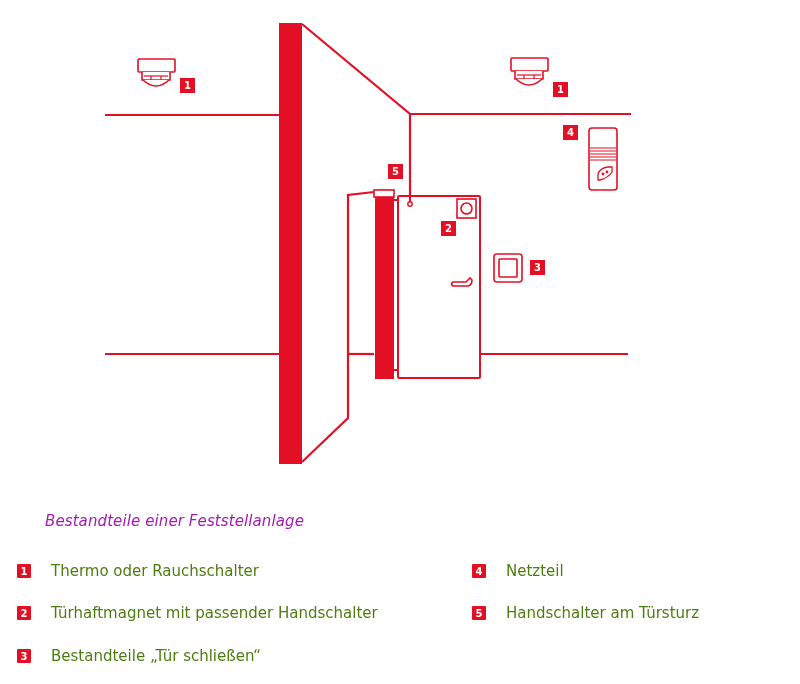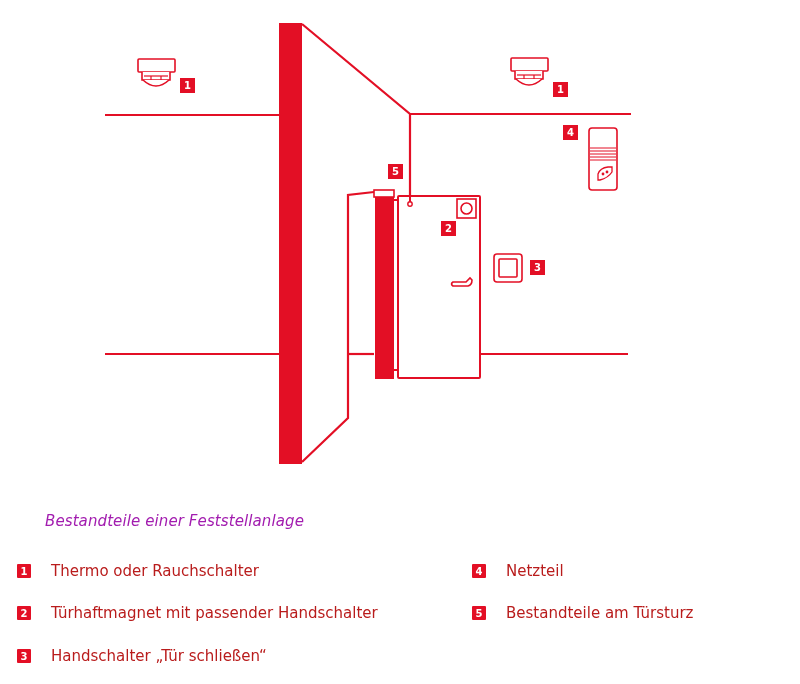--- a/index.html
+++ b/index.html
@@ -11,21 +11,21 @@
     font-size: 15px; color: #a21caf; letter-spacing: 0.1px; margin-left: 29px;
   }
   .legend-item { position: absolute; display: flex; align-items: center; }
   .badge {
     width: 14px; height: 14px; background: #e30f25; color: #fff;
     font-family: "DejaVu Sans", sans-serif; font-weight: bold; font-size: 10px;
     display: flex; align-items: center; justify-content: center; border-radius: 1px;
   }
   .legend-label {
     margin-left: 20px; font-family: "DejaVu Sans", sans-serif;
-    font-size: 15px; color: #b91c1c; white-space: nowrap;
+    font-size: 15px; color: #4d7c0f; white-space: nowrap;
   }
   #li-1 { left: 17px; top: 562px; }
   #li-2 { left: 17px; top: 604px; }
   #li-3 { left: 17px; top: 647px; }
   #li-4 { left: 472px; top: 562px; }
   #li-5 { left: 472px; top: 604px; }
   .svg-label { font-family: "DejaVu Sans", sans-serif; font-weight: bold; font-size: 10px; fill: #ffffff; }
 </style>
 </head>
 <body>
@@ -128,22 +128,22 @@
 <div class="legend-item" id="li-1">
   <span class="badge">1</span>
   <span class="legend-label">Thermo oder Rauchschalter</span>
 </div>
 <div class="legend-item" id="li-2">
   <span class="badge">2</span>
   <span class="legend-label">Türhaftmagnet mit passender Handschalter</span>
 </div>
 <div class="legend-item" id="li-3">
   <span class="badge">3</span>
-  <span class="legend-label">Handschalter „Tür schließen“</span>
+  <span class="legend-label">Bestandteile „Tür schließen“</span>
 </div>
 <div class="legend-item" id="li-4">
   <span class="badge">4</span>
   <span class="legend-label">Netzteil</span>
 </div>
 <div class="legend-item" id="li-5">
   <span class="badge">5</span>
-  <span class="legend-label">Bestandteile am Türsturz</span>
+  <span class="legend-label">Handschalter am Türsturz</span>
 </div>
 
 </body></html>

